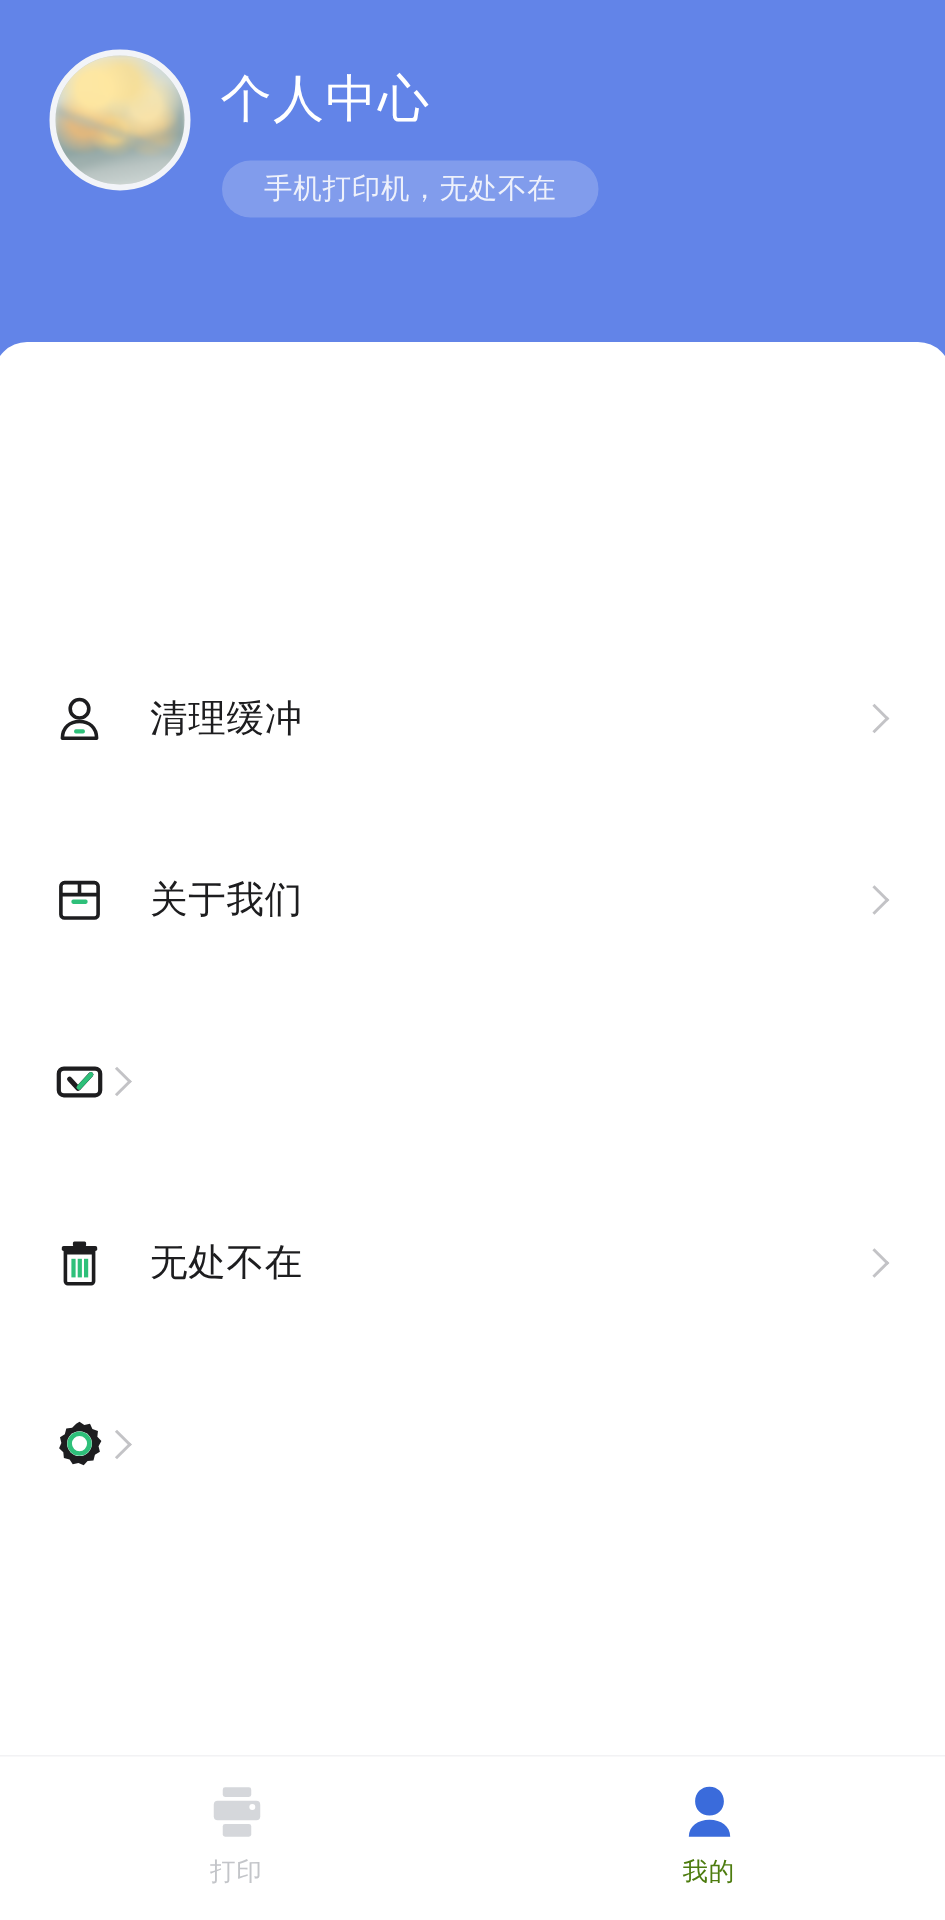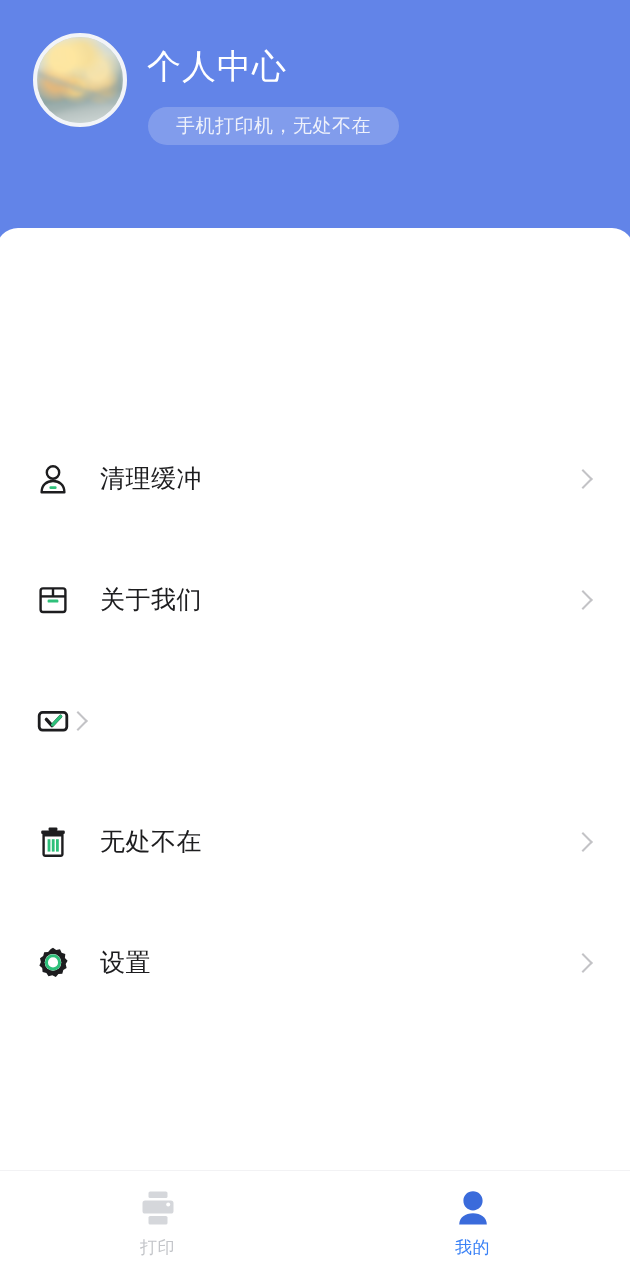--- a/index.html
+++ b/index.html
@@ -149,21 +149,21 @@
     padding-top: 16px;
     cursor: pointer;
   }
   .tab-icon { width: 42px; height: 42px; position: relative; }
   .tab-label {
     margin-top: 7px;
     font-size: 17px;
     color: #c3c5c9;
     letter-spacing: 0.5px;
   }
-  .tab.active .tab-label { color: #3b82f6; }
+  .tab.active .tab-label { color: #4d7c0f; }
 
   svg { display: block; }
 </style>
 </head>
 <body>
 
 <div id="app">
 
   <div class="header">
     <div class="avatar">
@@ -233,21 +233,20 @@
           <svg viewBox="0 0 34 34" width="34" height="34">
             <path d="M17 1.8
                      L20.2 4.0 L24.0 3.2 L25.6 6.7 L29.3 8.0 L28.9 11.9 L31.6 14.7 L29.7 18.1
                      L30.6 21.9 L27.3 23.9 L26.3 27.7 L22.4 28.0 L19.8 30.9 L16.3 29.3 L12.5 30.2
                      L10.4 27.0 L6.6 26.0 L6.2 22.1 L3.4 19.5 L4.9 16.0 L4.0 12.2 L7.2 10.1
                      L8.2 6.3 L12.1 5.9 L14.8 3.1 Z" fill="#1d1d1f"></path>
             <circle cx="17" cy="16.4" r="8.3" fill="#ffffff"></circle>
             <circle cx="17" cy="16.4" r="6.6" fill="none" stroke="#2ec07a" stroke-width="3.1"></circle>
           </svg>
         </span>
-        <span class="menu-label">设置</span>
         <span class="chevron"></span>
       </div>
 
     </div>
   </div>
 
   <div class="tabbar">
 
     <div class="tab">
       <span class="tab-icon">

